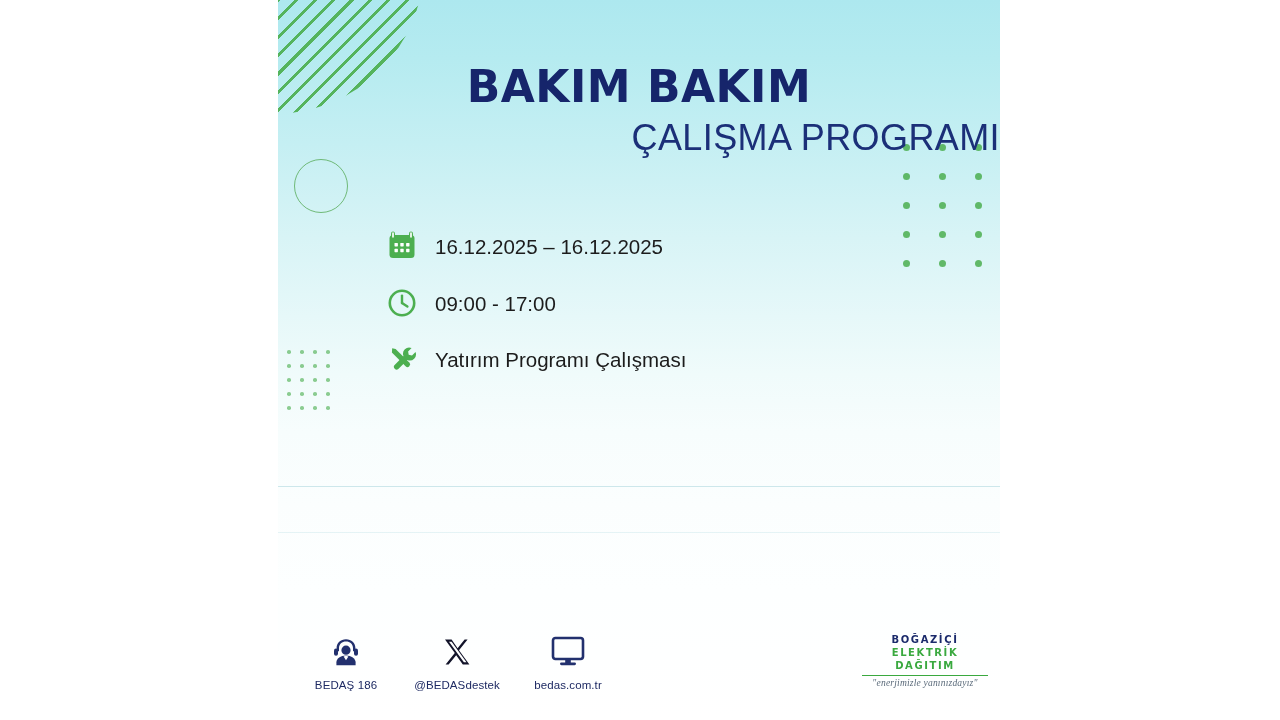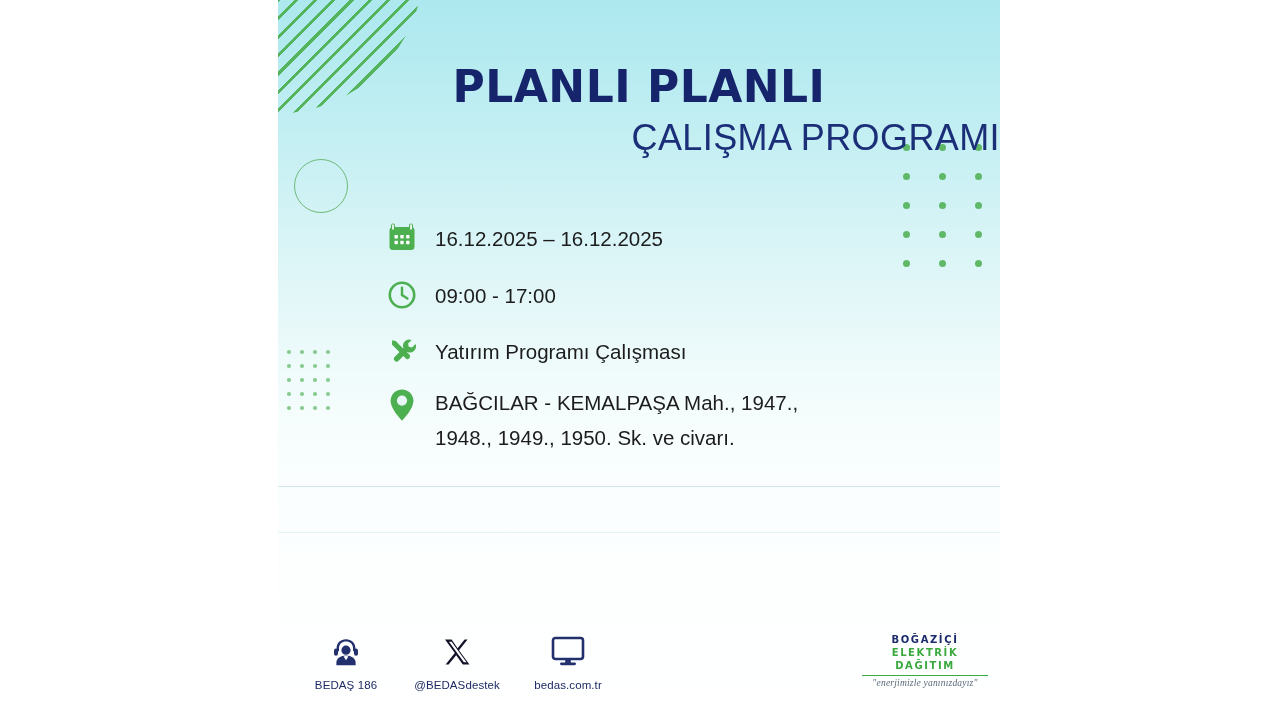--- a/index.html
+++ b/index.html
@@ -146,21 +146,21 @@
     color: #1b2f78;
     line-height: 1.2;
     margin: 6px 0 0 0;
     text-align: right;
   }
 
   
   .info {
     position: absolute;
     left: 103px;
-    top: 216px;
+    top: 224px;
     width: 560px;
   }
   .row {
     display: flex;
     align-items: flex-start;
     margin-bottom: 16px;
   }
   .row .ico {
     flex: 0 0 42px;
     width: 42px;
@@ -291,21 +291,21 @@
         <span></span>
         <span></span>
         <span></span>
         <span></span>
         <span></span>
       </div>
     <div class="seam"></div>
     <div class="seam2"></div>
 
     <div class="title-wrap">
-      <div class="title-main">PLANLI PLANLI</div>
+      <div class="title-main">BAKIM BAKIM</div>
       <div class="title-sub">ÇALIŞMA PROGRAMI</div>
     </div>
 
     <div class="info">
 
       <div class="row date">
         <div class="ico">
           <svg width="30" height="30" viewBox="0 0 30 30" aria-hidden="true">
             <rect x="4" y="1.5" width="4" height="7" rx="2" fill="#4caf50"></rect>
             <rect x="22" y="1.5" width="4" height="7" rx="2" fill="#4caf50"></rect>
@@ -343,30 +343,20 @@
 
               <path d="M5.2 4.2 L8.6 4.9 L22.3 18.6 a2.6 2.6 0 0 1 -3.7 3.7 L4.9 8.6 Z"></path>
 
               <path d="M24.6 4.0 a6.2 6.2 0 0 0 -8.1 8.1 L7.4 21.2 a2.8 2.8 0 0 0 3.9 3.9 l9.1 -9.1 a6.2 6.2 0 0 0 8.1 -8.1 l-3.5 3.5 -3.3 -0.6 -0.6 -3.3 Z"></path>
             </g>
           </svg>
         </div>
         <div class="txt">Yatırım Programı Çalışması</div>
       </div>
 
-      <div class="row place">
-        <div class="ico">
-          <svg width="30" height="34" viewBox="0 0 30 34" aria-hidden="true">
-            <path d="M15 1.4 C8.6 1.4 3.6 6.4 3.6 12.7 C3.6 21.3 15 32.6 15 32.6 C15 32.6 26.4 21.3 26.4 12.7 C26.4 6.4 21.4 1.4 15 1.4 Z" fill="#4caf50"></path>
-            <circle cx="15" cy="12.6" r="5.1" fill="#e9f7f8"></circle>
-          </svg>
-        </div>
-        <div class="txt">BAĞCILAR - KEMALPAŞA Mah., 1947.,
-1948., 1949., 1950. Sk. ve civarı.</div>
-      </div>
 
     </div>
 
     <div class="footer">
 
       <div class="contacts">
 
         <div class="contact">
           <div class="cico">
             <svg width="34" height="34" viewBox="0 0 34 34" aria-hidden="true">

